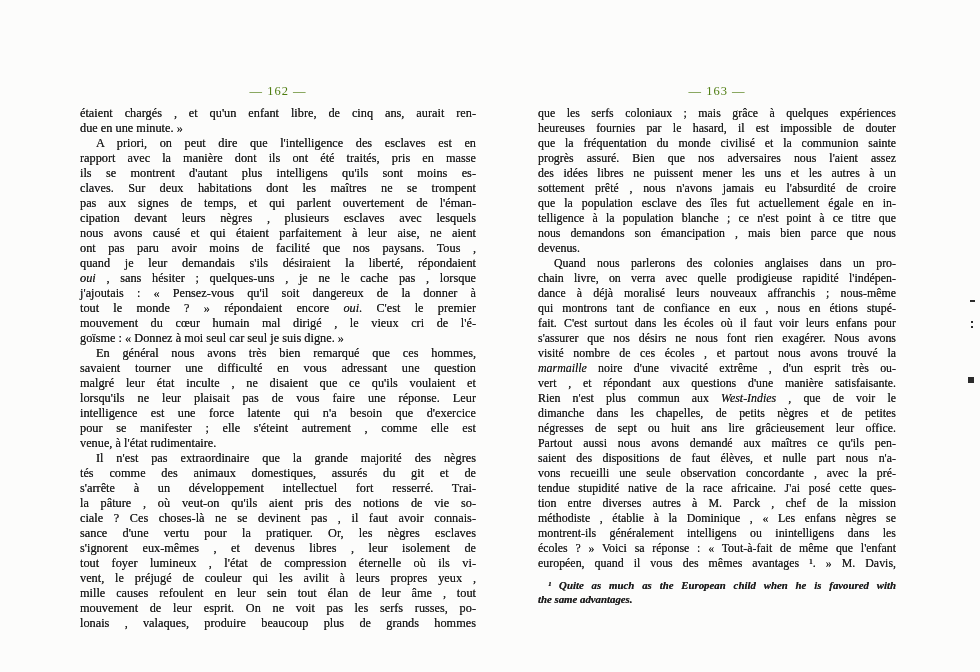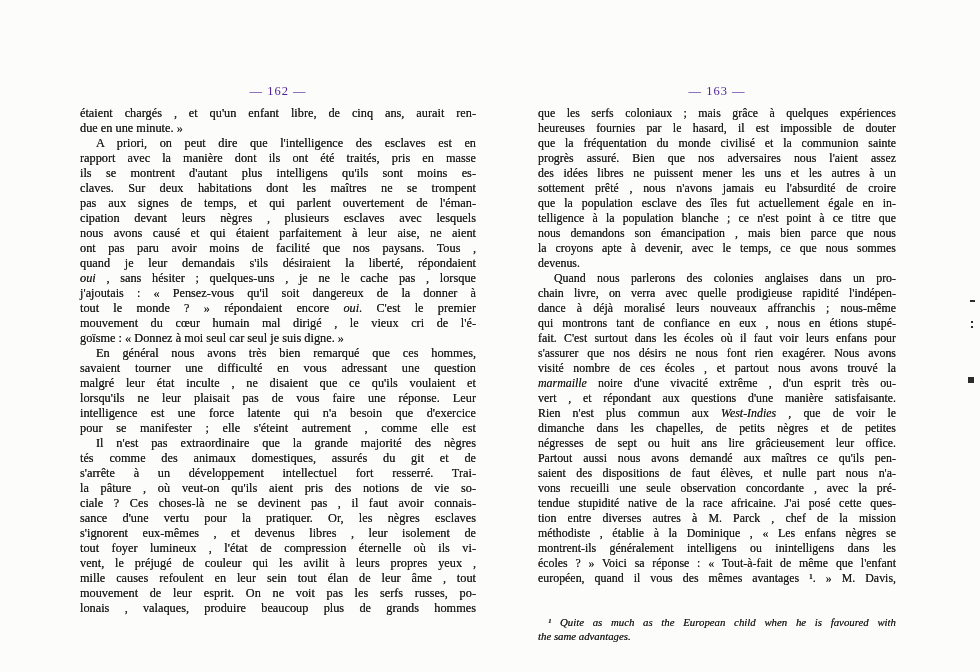--- a/index.html
+++ b/index.html
@@ -12,37 +12,37 @@
     overflow:hidden;
   }
   .page { position:absolute; top:84px; }
   .page-162 { left:80px;  width:396px; }
   .page-163 { left:538px; width:358px; }
   .page-header {
     text-align:center;
     font-size:12.5px;
     line-height:14px;
     letter-spacing:1px;
-    color:#4c1d95;
+    color:#4d7c0f;
   }
   .page-body { margin-top:8px; }
   .tline {
     text-align:justify;
     text-align-last:justify;
     text-justify:inter-word;
     line-height:15px;
     text-shadow:0 0 0.3px rgba(25,25,25,0.85);
     white-space:normal;
   }
   .page-162 .tline { font-size:12.3px; }
   .page-163 .tline { font-size:11.9px; }
   .tline.indent { padding-left:16px; }
   .tline.end { text-align-last:left; }
   .it { font-style:italic; }
-  .footnote { margin-top:30px; }
+  .footnote { margin-top:8px;font-weight:bold; }
   .fline {
     font-size:10.8px;
     line-height:13.5px;
     text-align:justify;
     text-align-last:justify;
     text-shadow:0 0 0.3px rgba(25,25,25,0.85);
   }
   .fline.indent { padding-left:10px; }
   .fline.end { text-align-last:left; }
   .speck { position:absolute; background:#2b2b2b; }
@@ -75,20 +75,21 @@
           <div class="tline"><span>mouvement du cœur humain mal dirigé , le vieux cri de l'é-</span></div>
           <div class="tline end"><span>goïsme : « Donnez à moi seul car seul je suis digne. »</span></div>
         </div>
         <div class="para">
           <div class="tline indent"><span>En général nous avons très bien remarqué que ces hommes,</span></div>
           <div class="tline"><span>savaient tourner une difficulté en vous adressant une question</span></div>
           <div class="tline"><span>malgré leur état inculte , ne disaient que ce qu'ils voulaient et</span></div>
           <div class="tline"><span>lorsqu'ils ne leur plaisait pas de vous faire une réponse. Leur</span></div>
           <div class="tline"><span>intelligence est une force latente qui n'a besoin que d'exercice</span></div>
           <div class="tline"><span>pour se manifester ; elle s'éteint autrement , comme elle est</span></div>
+          <div class="tline end"><span>venue, à l'état rudimentaire.</span></div>
         </div>
         <div class="para">
           <div class="tline indent"><span>Il n'est pas extraordinaire que la grande majorité des nègres</span></div>
           <div class="tline"><span>tés comme des animaux domestiques, assurés du git et de</span></div>
           <div class="tline"><span>s'arrête à un développement intellectuel fort resserré. Trai-</span></div>
           <div class="tline"><span>la pâture , où veut-on qu'ils aient pris des notions de vie so-</span></div>
           <div class="tline"><span>ciale ? Ces choses-là ne se devinent pas , il faut avoir connais-</span></div>
           <div class="tline"><span>sance d'une vertu pour la pratiquer. Or, les nègres esclaves</span></div>
           <div class="tline"><span>s'ignorent eux-mêmes , et devenus libres , leur isolement de</span></div>
           <div class="tline"><span>tout foyer lumineux , l'état de compression éternelle où ils vi-</span></div>
@@ -106,21 +107,20 @@
         <div class="para">
           <div class="tline"><span>que les serfs coloniaux ; mais grâce à quelques expériences</span></div>
           <div class="tline"><span>heureuses fournies par le hasard, il est impossible de douter</span></div>
           <div class="tline"><span>que la fréquentation du monde civilisé et la communion sainte</span></div>
           <div class="tline"><span>progrès assuré. Bien que nos adversaires nous l'aient assez</span></div>
           <div class="tline"><span>des idées libres ne puissent mener les uns et les autres à un</span></div>
           <div class="tline"><span>sottement prêté , nous n'avons jamais eu l'absurdité de croire</span></div>
           <div class="tline"><span>que la population esclave des îles fut actuellement égale en in-</span></div>
           <div class="tline"><span>telligence à la population blanche ; ce n'est point à ce titre que</span></div>
           <div class="tline"><span>nous demandons son émancipation , mais bien parce que nous</span></div>
-          <div class="tline"><span>la croyons apte à devenir, avec le temps, ce que  nous sommes</span></div>
           <div class="tline end"><span>devenus.</span></div>
         </div>
         <div class="para">
           <div class="tline indent"><span>Quand nous parlerons des colonies anglaises dans un pro-</span></div>
           <div class="tline"><span>chain livre, on verra avec quelle prodigieuse rapidité l'indépen-</span></div>
           <div class="tline"><span>dance à déjà moralisé leurs nouveaux affranchis ; nous-même</span></div>
           <div class="tline"><span>qui montrons tant de confiance en eux , nous en étions stupé-</span></div>
           <div class="tline"><span>fait. C'est surtout dans les écoles où il faut voir leurs enfans pour</span></div>
           <div class="tline"><span>s'assurer que nos désirs ne nous font rien exagérer. Nous avons</span></div>
           <div class="tline"><span>visité nombre de ces écoles , et partout nous avons trouvé la</span></div>

